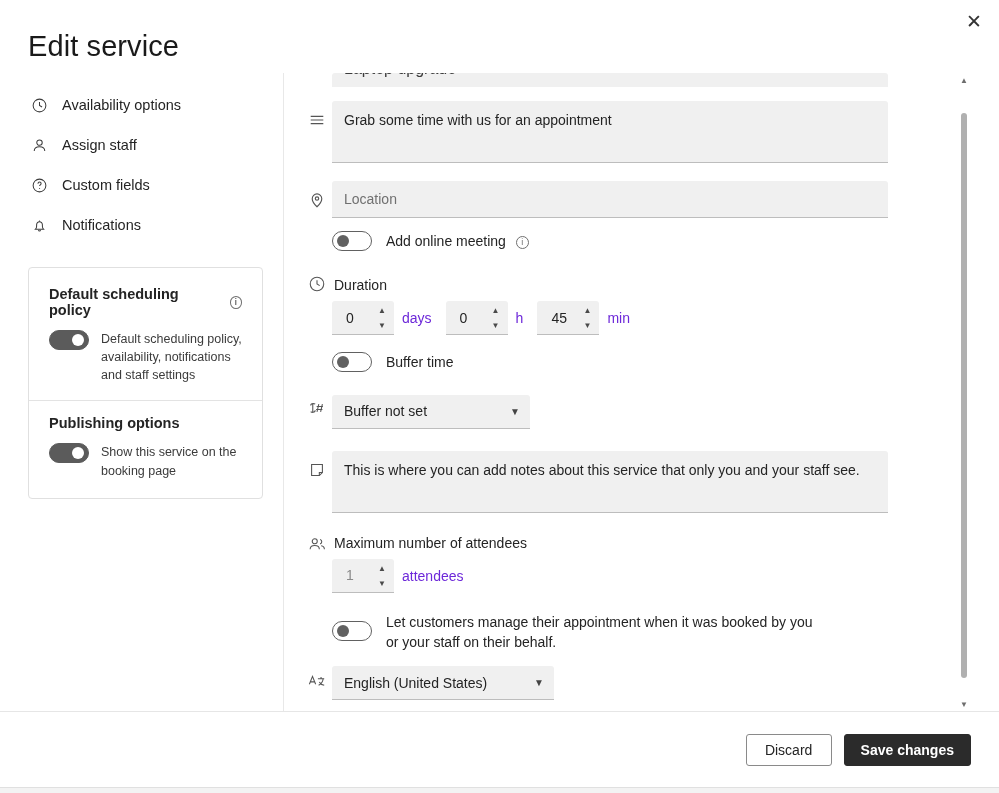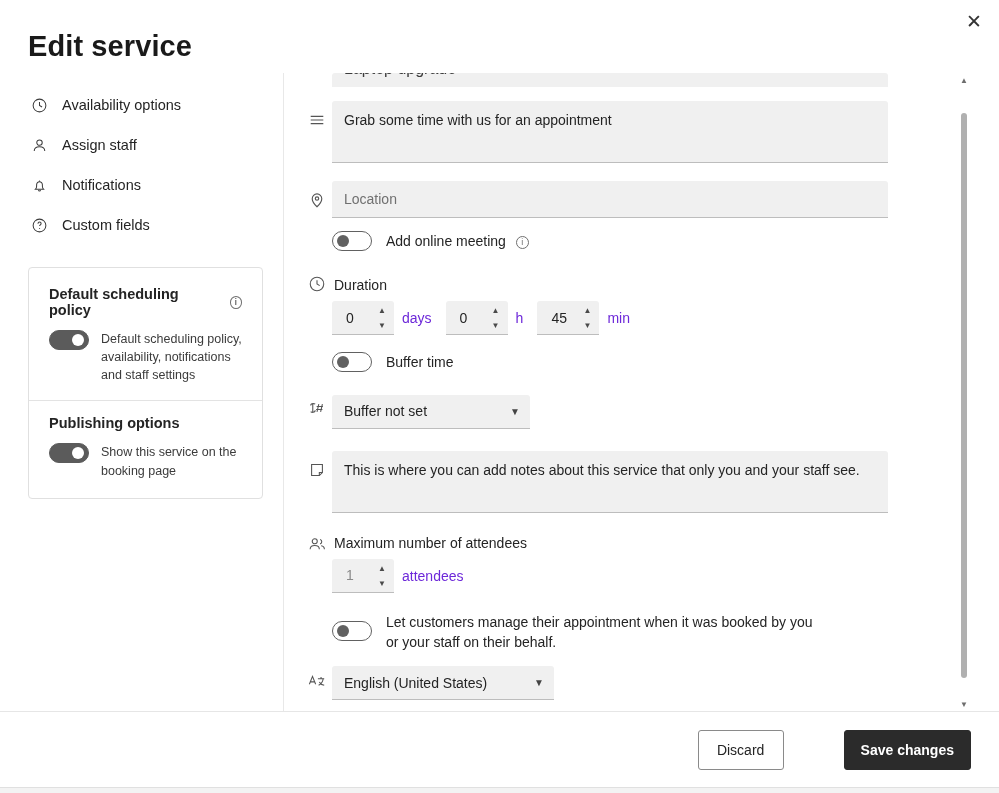--- a/index.html
+++ b/index.html
@@ -24,21 +24,21 @@
     width: 34px; height: 34px;
     display: flex; align-items: center; justify-content: center;
     font-size: 19px;
     color: #333;
     cursor: pointer;
     background: none; border: none;
     line-height: 1;
   }
   .title {
     font-size: 29px;
-    font-weight: 700;
+    font-weight: 400;
     color: #1a1a1a;
     padding: 30px 0 10px 28px;
     letter-spacing: 0.1px;
   }
   .body {
     flex: 1 1 auto;
     display: flex;
     position: relative;
     overflow: hidden;
   }
@@ -319,28 +319,27 @@
     flex: 0 0 76px;
     border-top: 1px solid #e6e6e6;
     display: flex;
     align-items: center;
     justify-content: flex-end;
     gap: 12px;
     padding-right: 28px;
     background: #fff;
   }
   .btn {
-    height: 40px;
+    height: 32px;
     min-width: 86px;
     font-size: 14px;
     font-family: "Liberation Sans", sans-serif;
     border-radius: 3px;
     cursor: pointer;
     padding: 0 16px;
-    margin-left: 48px;
   }
   .btn-secondary {
     background: #ffffff;
     border: 1px solid #8a8a8a;
     color: #242424;
   }
   .btn-primary {
     background: #2b2b2b;
     border: 1px solid #2b2b2b;
     color: #ffffff;
@@ -382,37 +381,37 @@
             <circle cx="10" cy="6.6" r="3.2"></circle>
               <path d="M3.8 16.5c0-3.1 2.8-5 6.2-5s6.2 1.9 6.2 5"></path>
           </svg>
         </span>
         <span>Assign staff</span>
       </div>
 
       <div class="nav-item">
         <span class="nav-icon">
           <svg width="17" height="17" viewBox="0 0 20 20" fill="none" stroke="#3b3b3b" stroke-width="1.2">
+            <circle cx="10" cy="10" r="7.5"></circle>
+            <path d="M8.2 7.8c0-1.1.9-1.8 1.9-1.8s1.8.7 1.8 1.7c0 1.6-1.8 1.6-1.8 3"></path>
+            <circle cx="10.1" cy="13.6" r="0.65" fill="#3b3b3b" stroke="none"></circle>
+          </svg>
+        </span>
+        <span>Custom fields</span>
+      </div>
+
+      <div class="nav-item">
+        <span class="nav-icon">
+          <svg width="17" height="17" viewBox="0 0 20 20" fill="none" stroke="#3b3b3b" stroke-width="1.2">
             <path d="M5.3 14.3h9.4c-1-.9-1.3-2-1.3-3.3V9.2c0-2-1.5-3.6-3.4-3.6S6.6 7.2 6.6 9.2V11c0 1.3-.3 2.4-1.3 3.3Z"></path>
             <path d="M8.6 15.6a1.5 1.5 0 0 0 2.8 0"></path>
             <path d="M10 4.2v1.2"></path>
           </svg>
         </span>
         <span>Notifications</span>
-      </div>
-
-      <div class="nav-item">
-        <span class="nav-icon">
-          <svg width="17" height="17" viewBox="0 0 20 20" fill="none" stroke="#3b3b3b" stroke-width="1.2">
-            <circle cx="10" cy="10" r="7.5"></circle>
-            <path d="M8.2 7.8c0-1.1.9-1.8 1.9-1.8s1.8.7 1.8 1.7c0 1.6-1.8 1.6-1.8 3"></path>
-            <circle cx="10.1" cy="13.6" r="0.65" fill="#3b3b3b" stroke="none"></circle>
-          </svg>
-        </span>
-        <span>Custom fields</span>
       </div>
 
       <div class="panel">
         <div class="panel-head">
           <span>Default scheduling policy</span>
           <span class="info-ico">i</span>
         </div>
         <div class="panel-row">
           <div class="toggle on">
               <div class="knob"></div>

